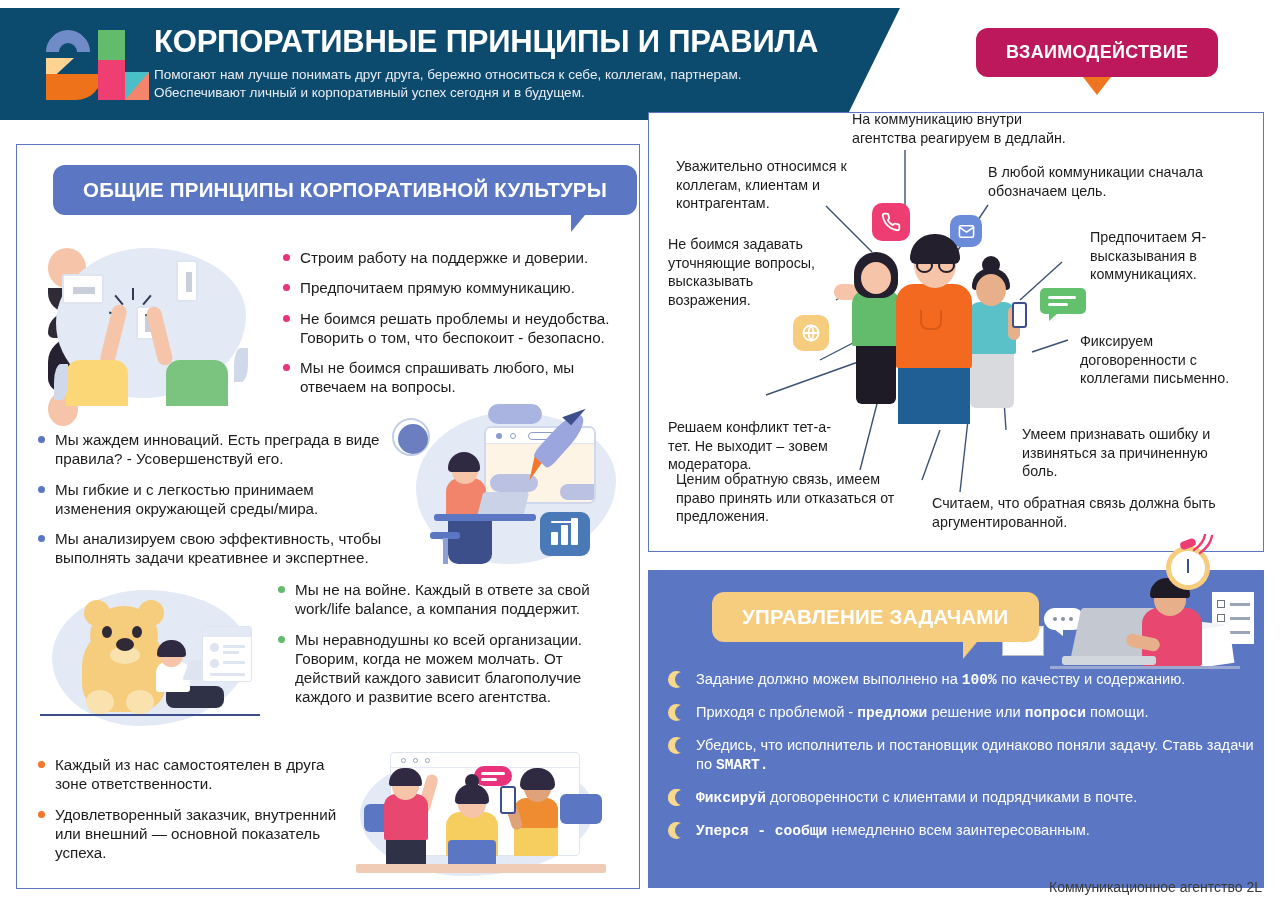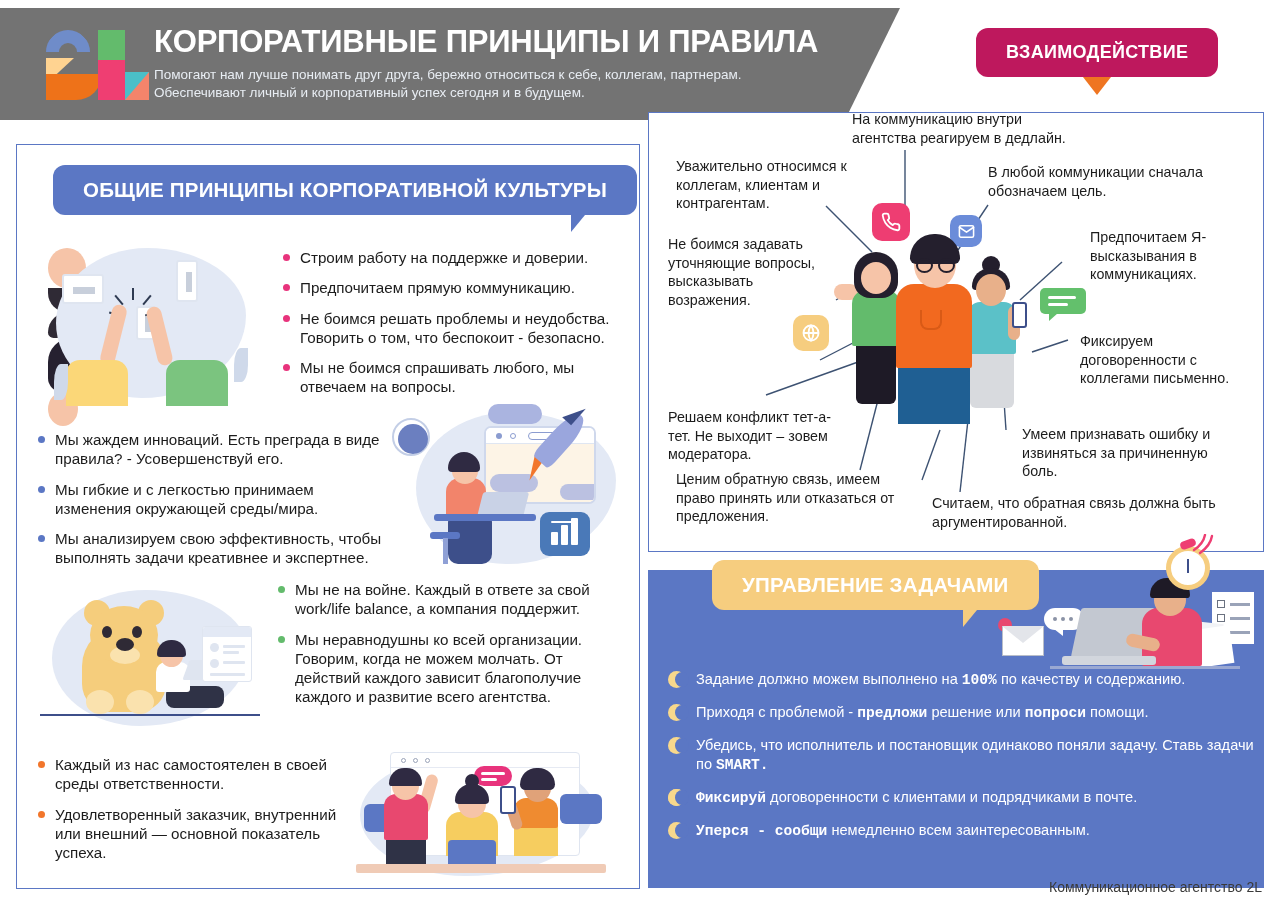--- a/index.html
+++ b/index.html
@@ -12,21 +12,21 @@
   #page {
     position: relative;
     width: 1280px; height: 905px;
     background: #ffffff;
   }
 
   
   .header {
     position: absolute; left: 0; top: 8px;
     width: 900px; height: 112px;
-    background: #737373;
+    background: #0c4a6e;
     clip-path: polygon(0 0, 900px 0, 845px 112px, 0 112px);
     display: flex; align-items: center;
   }
   .logo {
     position: relative;
     width: 92px; height: 76px;
     margin-left: 40px; margin-right: 22px;
     flex: 0 0 auto;
   }
   .logo i { position: absolute; display: block; }
@@ -231,21 +231,21 @@
   }
   .note {
     position: absolute; font-size: 14.3px; line-height: 1.3; color: #1c1c1c;
   }
   .n1 { left: 852px; top: 110px; width: 230px; }
   .n2 { left: 676px; top: 157px; width: 200px; }
   .n3 { left: 988px; top: 163px; width: 230px; }
   .n4 { left: 668px; top: 235px; width: 170px; }
   .n5 { left: 1090px; top: 228px; width: 170px; }
   .n6 { left: 1080px; top: 332px; width: 180px; }
-  .n7 { left: 668px; top: 408px; width: 180px; }
+  .n7 { left: 668px; top: 418px; width: 180px; }
   .n8 { left: 1022px; top: 425px; width: 210px; }
   .n9 { left: 676px; top: 470px; width: 220px; }
   .n10 { left: 932px; top: 494px; width: 285px; }
 
   .connectors { position: absolute; left: 0; top: 0; width: 1280px; height: 905px; pointer-events: none; }
 
   
   .grp-ill { position: absolute; left: 848px; top: 198px; width: 210px; height: 230px; }
   .ic { position: absolute; border-radius: 10px; display: flex; align-items: center; justify-content: center; }
   .ic-phone { left: 872px; top: 203px; width: 38px; height: 38px; background: #ee3d72; }
@@ -284,21 +284,21 @@
   .clock-wave { position: absolute; left: 1192px; top: 534px; z-index: 7; }
 
   
   .rb-panel {
     position: absolute; left: 648px; top: 570px;
     width: 616px; height: 318px;
     background: #5b77c4;
     border: 1.5px solid #5b77c4;
     overflow: hidden;
   }
-  .task-ribbon-wrap { position: absolute; left: 672px; top: 560px; z-index: 4; padding-left: 40px; }
+  .task-ribbon-wrap { position: absolute; left: 672px; top: 592px; z-index: 4; padding-left: 40px; }
   .task-list { position: absolute; left: 660px; top: 670px; width: 596px; list-style: none; }
   .task-list li {
     position: relative; padding-left: 36px;
     color: #ffffff; font-size: 14.6px; line-height: 1.3;
     margin-bottom: 13px;
   }
   .task-list li b { font-weight: 700; font-family: Liberation Mono, monospace; }
   .crescent {
     position: absolute; left: 8px; top: 1px;
     width: 17px; height: 17px; border-radius: 50%;
@@ -464,21 +464,21 @@
     </div>
     <div class="td-ground"></div>
   </div>
 
   <ul class="bullets grp-green grp3">
     <li>Мы не на войне. Каждый в ответе за свой work/life balance, а компания поддержит.</li>
     <li>Мы неравнодушны ко всей организации. Говорим, когда не можем молчать. От действий каждого зависит благополучие каждого и развитие всего агентства.</li>
   </ul>
 
   <ul class="bullets grp-orange grp4">
-    <li>Каждый из нас самостоятелен в своей среды ответственности.</li>
+    <li>Каждый из нас самостоятелен в друга зоне ответственности.</li>
     <li>Удовлетворенный заказчик, внутренний или внешний — основной показатель успеха.</li>
   </ul>
 
   <div class="ill ill-mt">
     <div class="blob"></div>
     <div class="mt-win">
         <div class="mt-win-bar">
           <i style="left:10px;"></i>
           <i style="left:22px;"></i>
           <i style="left:34px;"></i>

